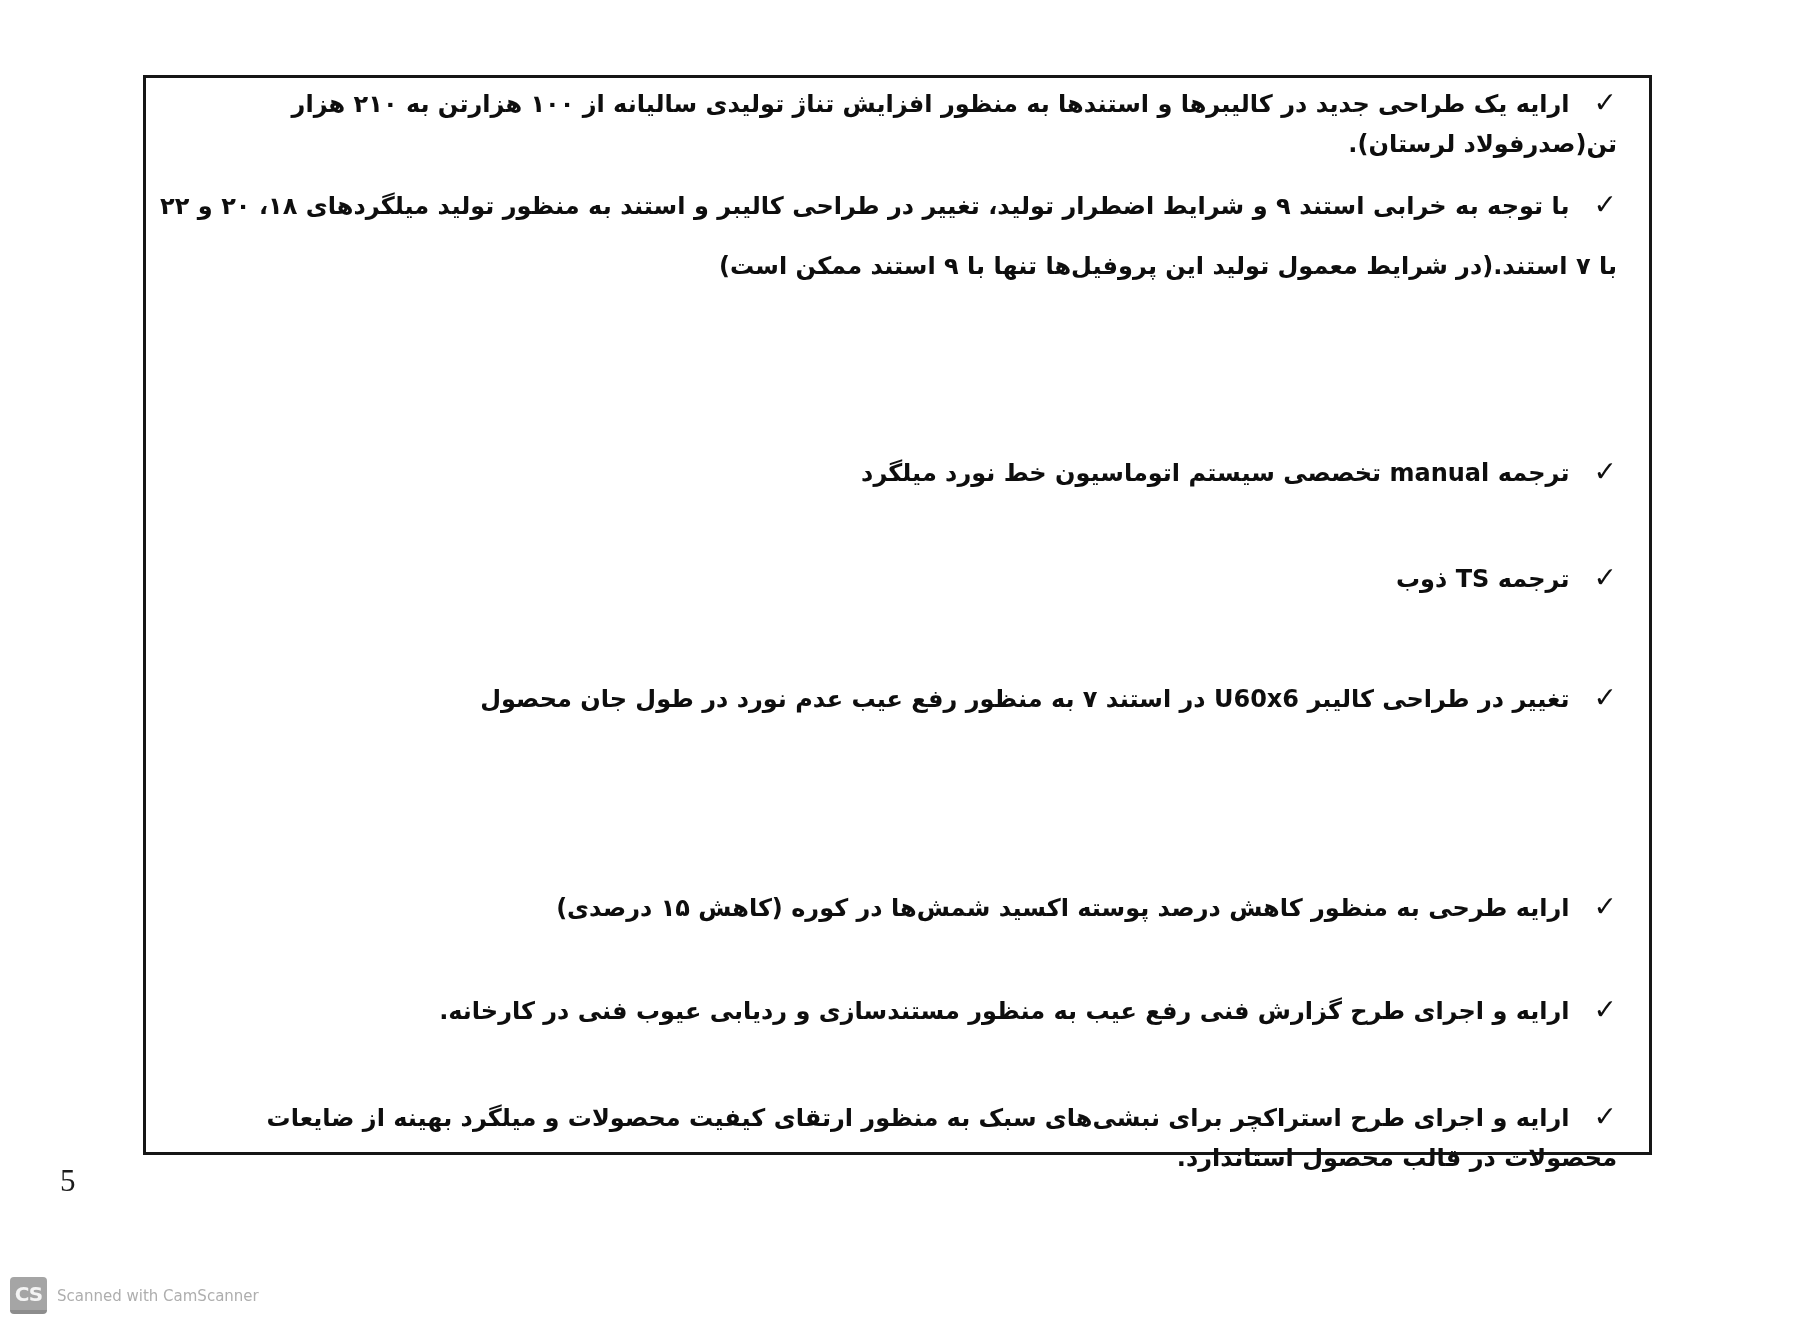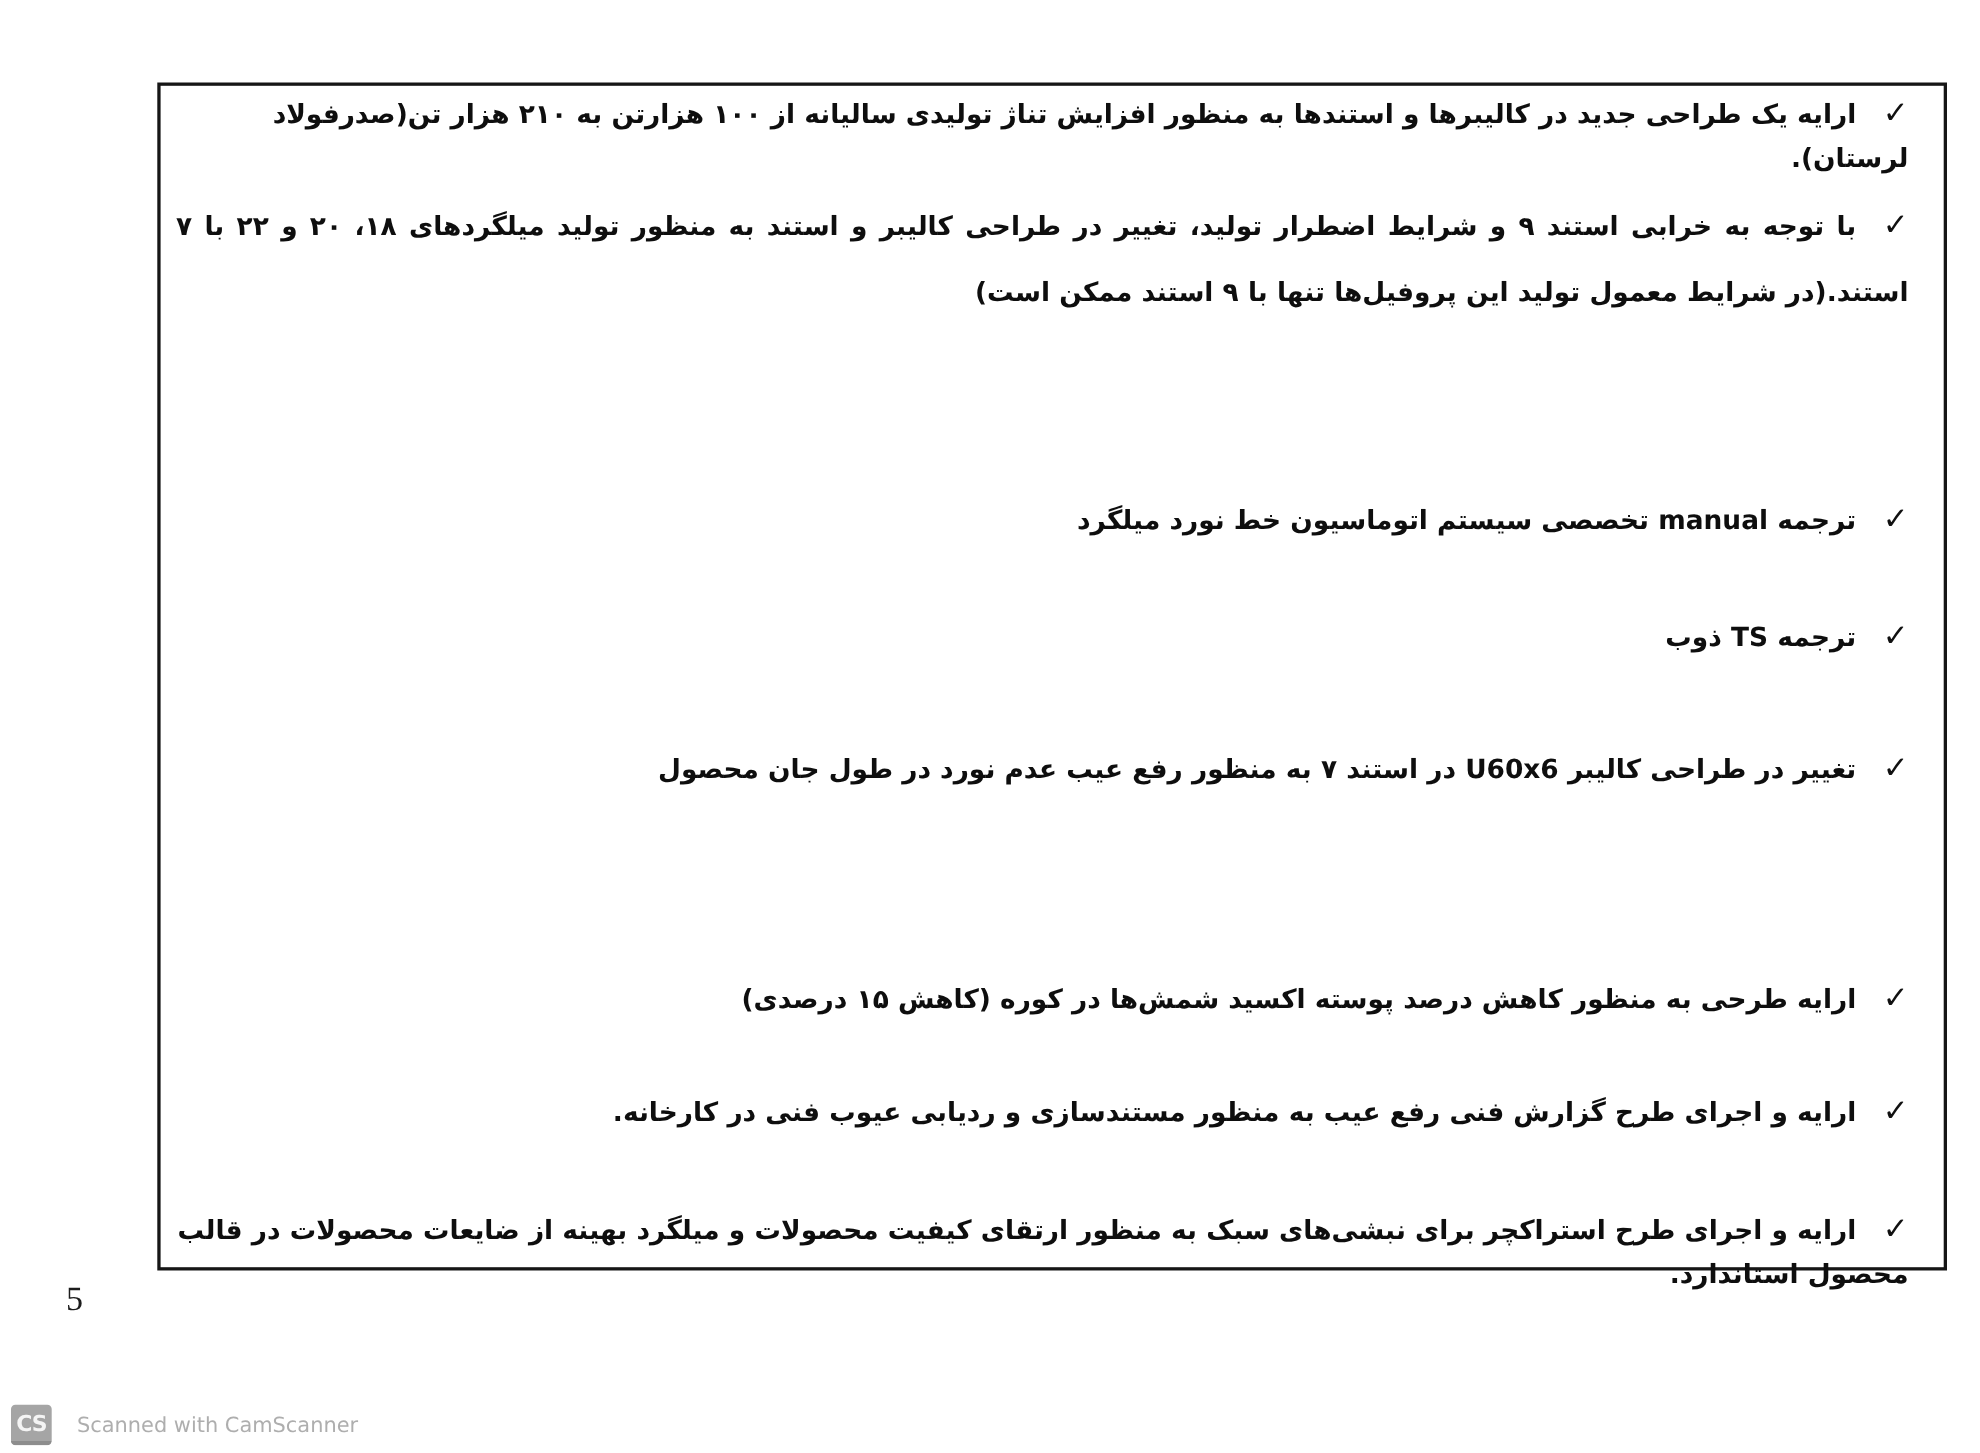--- a/index.html
+++ b/index.html
@@ -8,21 +8,21 @@
     width: 1800px;
     height: 1321px;
     background: #ffffff;
     overflow: hidden;
     font-family: "DejaVu Sans", sans-serif;
   }
   #box {
     position: absolute;
     left: 143px;
     top: 75px;
-    width: 1627px;
+    width: 1509px;
     height: 1080px;
     border: 3px solid #161616;
     box-sizing: border-box;
     background: #ffffff;
   }
   .item {
     position: absolute;
     right: 32px;
     left: 14px;
     direction: rtl;
@@ -70,23 +70,23 @@
     box-sizing: border-box;
     color: #f4f4f4;
     font-weight: bold;
     font-size: 20px;
     display: flex;
     align-items: center;
     justify-content: center;
     letter-spacing: -1px;
   }
   #cam-text {
-    margin-left: 23px;
+    margin-left: 10px;
     color: #aeaeae;
-    font-size: 19px;
+    font-size: 15px;
     font-family: "DejaVu Sans", sans-serif;
   }
 </style>
 </head>
 <body>
 
 <div id="page">
 
   <div id="box">
 

